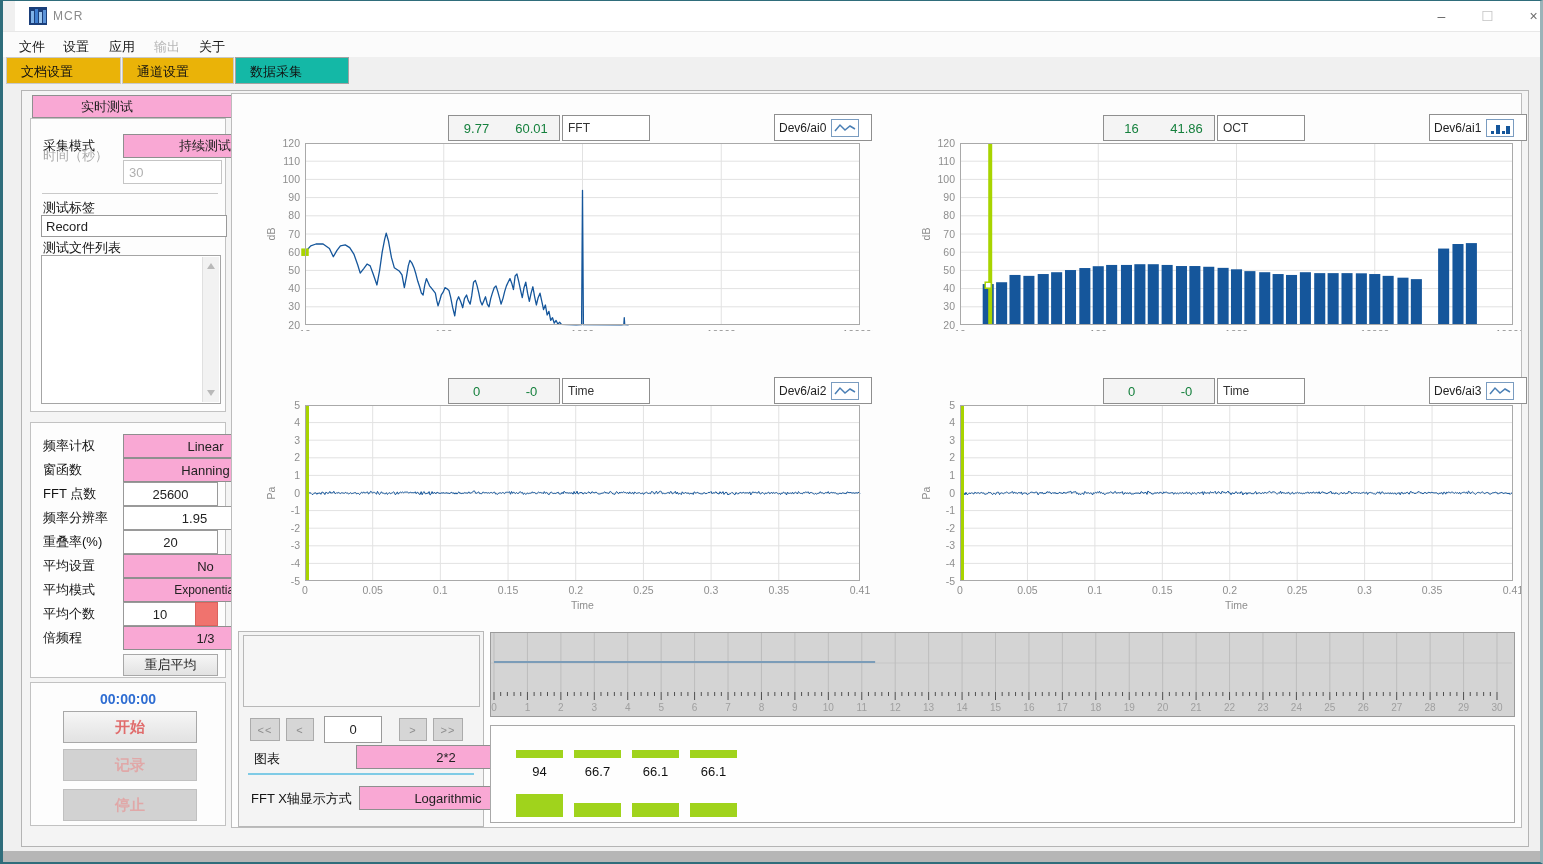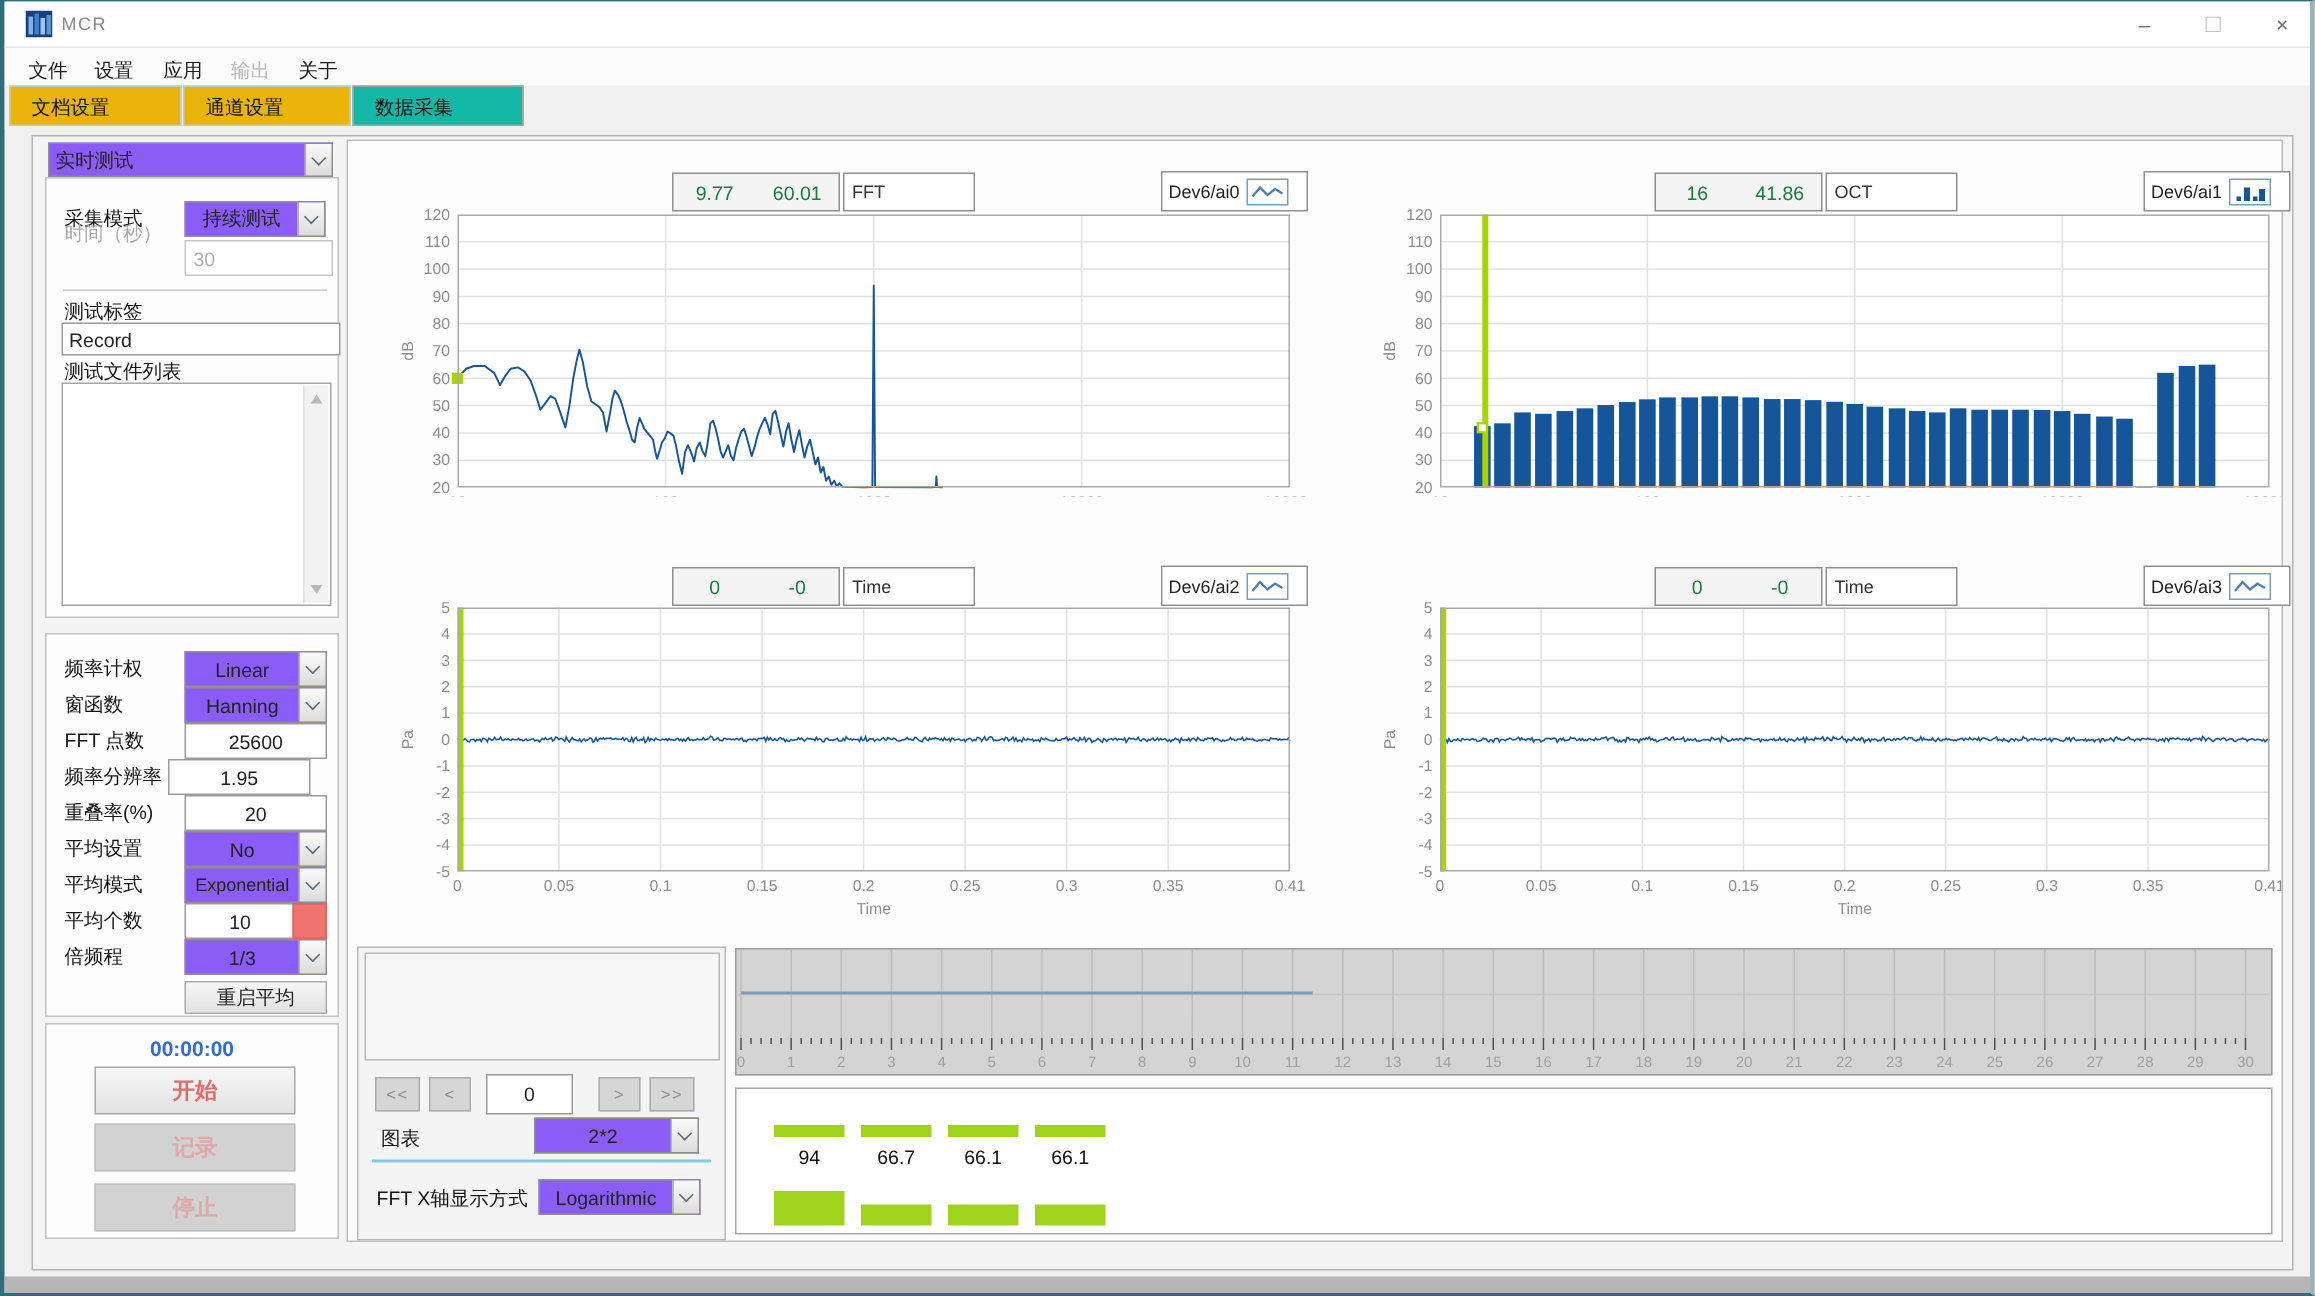--- a/index.html
+++ b/index.html
@@ -1,20 +1,20 @@
 <!DOCTYPE html>
 <html><head>
 <meta charset="utf-8">
 <style>
   html,body{margin:0;padding:0;}
   body{font-family:"Liberation Sans","DejaVu Sans",sans-serif;background:#888;}
   .window{position:relative;width:1543px;height:864px;background:#f0f0f0;overflow:hidden;
           border-left:3px solid #2f6d7b;border-right:3px solid #9ab3b8;border-top:1px solid #2f6d7b;border-bottom:2px solid #2f6d7b;box-sizing:border-box;}
   
-  .titlebar{position:absolute;left:0;top:0;right:0;height:30px;background:#ffffff;}
+  .titlebar{position:absolute;left:12px;top:0;right:0;height:30px;background:#ffffff;}
   .app-icon{position:absolute;left:14px;top:6px;width:18px;height:18px;}
   .title-text{position:absolute;left:38px;top:8px;font-size:12px;color:#8a8a8a;letter-spacing:1px;}
   .winbtn{position:absolute;top:0;width:45px;height:30px;text-align:center;line-height:30px;font-size:14px;color:#6e6e6e;}
   .winbtn.max{color:#c4c4c4;}
   
   .menubar{position:absolute;left:0;top:30px;right:0;height:26px;background:#fbfbfb;border-top:1px solid #e8e8e8;}
   .menu-item{position:absolute;top:4px;font-size:13px;color:#1a1a1a;padding:2px 4px;}
   .menu-item.disabled{color:#b6b6b6;}
   
   .tabbar{position:absolute;left:0;top:56px;right:0;height:29px;background:#f0f0f0;}
@@ -23,21 +23,21 @@
   
   .content{position:absolute;left:18px;top:89px;width:1508px;height:757px;background:#f4f4f4;border:1px solid #b4b4b4;box-sizing:border-box;}
   .bottom-strip{position:absolute;left:0;right:0;bottom:0;height:11px;background:#b6b6b6;}
   
   .groupbox{position:absolute;background:#fdfdfd;border:1px solid #c2c2c2;}
   .lbl{position:absolute;font-size:13px;color:#141414;}
   .lbl.gray{color:#a9a9a9;}
   .field{position:absolute;background:#fff;border:1px solid #9a9a9a;font-size:13px;color:#222;display:flex;align-items:center;justify-content:center;}
   .field.left{justify-content:flex-start;padding-left:4px;}
   .field.gray{border-color:#c5c5c5;color:#b0b0b0;justify-content:flex-start;padding-left:5px;}
-  .dd{position:absolute;background:#8b5cf6;border:1px solid #8f8f8f;font-size:13px;color:#222;display:flex;align-items:center;justify-content:center;}
+  .dd{position:absolute;background:#f9a8d4;border:1px solid #8f8f8f;font-size:13px;color:#222;display:flex;align-items:center;justify-content:center;padding-left:44px;}
   .dd .ddval{flex:1;text-align:center;}
   .dd .arrow{width:17px;align-self:stretch;border-left:1px solid #b5b5b5;background:linear-gradient(#fafafa,#dcdcdc);display:flex;align-items:center;justify-content:center;}
   .chev{width:6px;height:6px;border-right:1.6px solid #5d6a75;border-bottom:1.6px solid #5d6a75;transform:rotate(45deg);margin-top:-3px;}
   .hr{position:absolute;height:1px;background:#c9c9c9;}
   .listbox{position:absolute;background:#fff;border:1px solid #a5a5a5;}
   .sb{position:absolute;right:1px;top:1px;bottom:1px;width:16px;background:#f2f2f2;border-left:1px solid #e0e0e0;}
   .sb .up,.sb .dn{position:absolute;left:4px;width:0;height:0;border-left:4px solid transparent;border-right:4px solid transparent;}
   .sb .up{top:6px;border-bottom:6px solid #b9b9b9;}
   .sb .dn{bottom:6px;border-top:6px solid #b9b9b9;}
   .redbox{position:absolute;background:#f0736e;border:1px solid #db625e;}
@@ -137,21 +137,21 @@
       <span class="lbl" style="left:12px;top:38px;">窗函数</span>
       <div class="dd" style="left:92px;top:35px;width:93px;height:22px;">
         <span class="ddval">Hanning</span>
         <span class="arrow">
             <span class="chev"></span>
           </span>
       </div>
       <span class="lbl" style="left:12px;top:62px;">FFT 点数</span>
       <div class="field" style="left:92px;top:59px;width:93px;height:22px;">25600</div>
       <span class="lbl" style="left:12px;top:86px;">频率分辨率</span>
-      <div class="field" style="left:81px;top:83px;width:93px;height:22px;">1.95</div>
+      <div class="field" style="left:92px;top:83px;width:93px;height:22px;padding-left:24px;">1.95</div>
       <span class="lbl" style="left:12px;top:110px;">重叠率(%)</span>
       <div class="field" style="left:92px;top:107px;width:93px;height:22px;">20</div>
       <span class="lbl" style="left:12px;top:134px;">平均设置</span>
       <div class="dd" style="left:92px;top:131px;width:93px;height:22px;">
         <span class="ddval">No</span>
         <span class="arrow">
             <span class="chev"></span>
           </span>
       </div>
       <span class="lbl" style="left:12px;top:158px;">平均模式</span>

